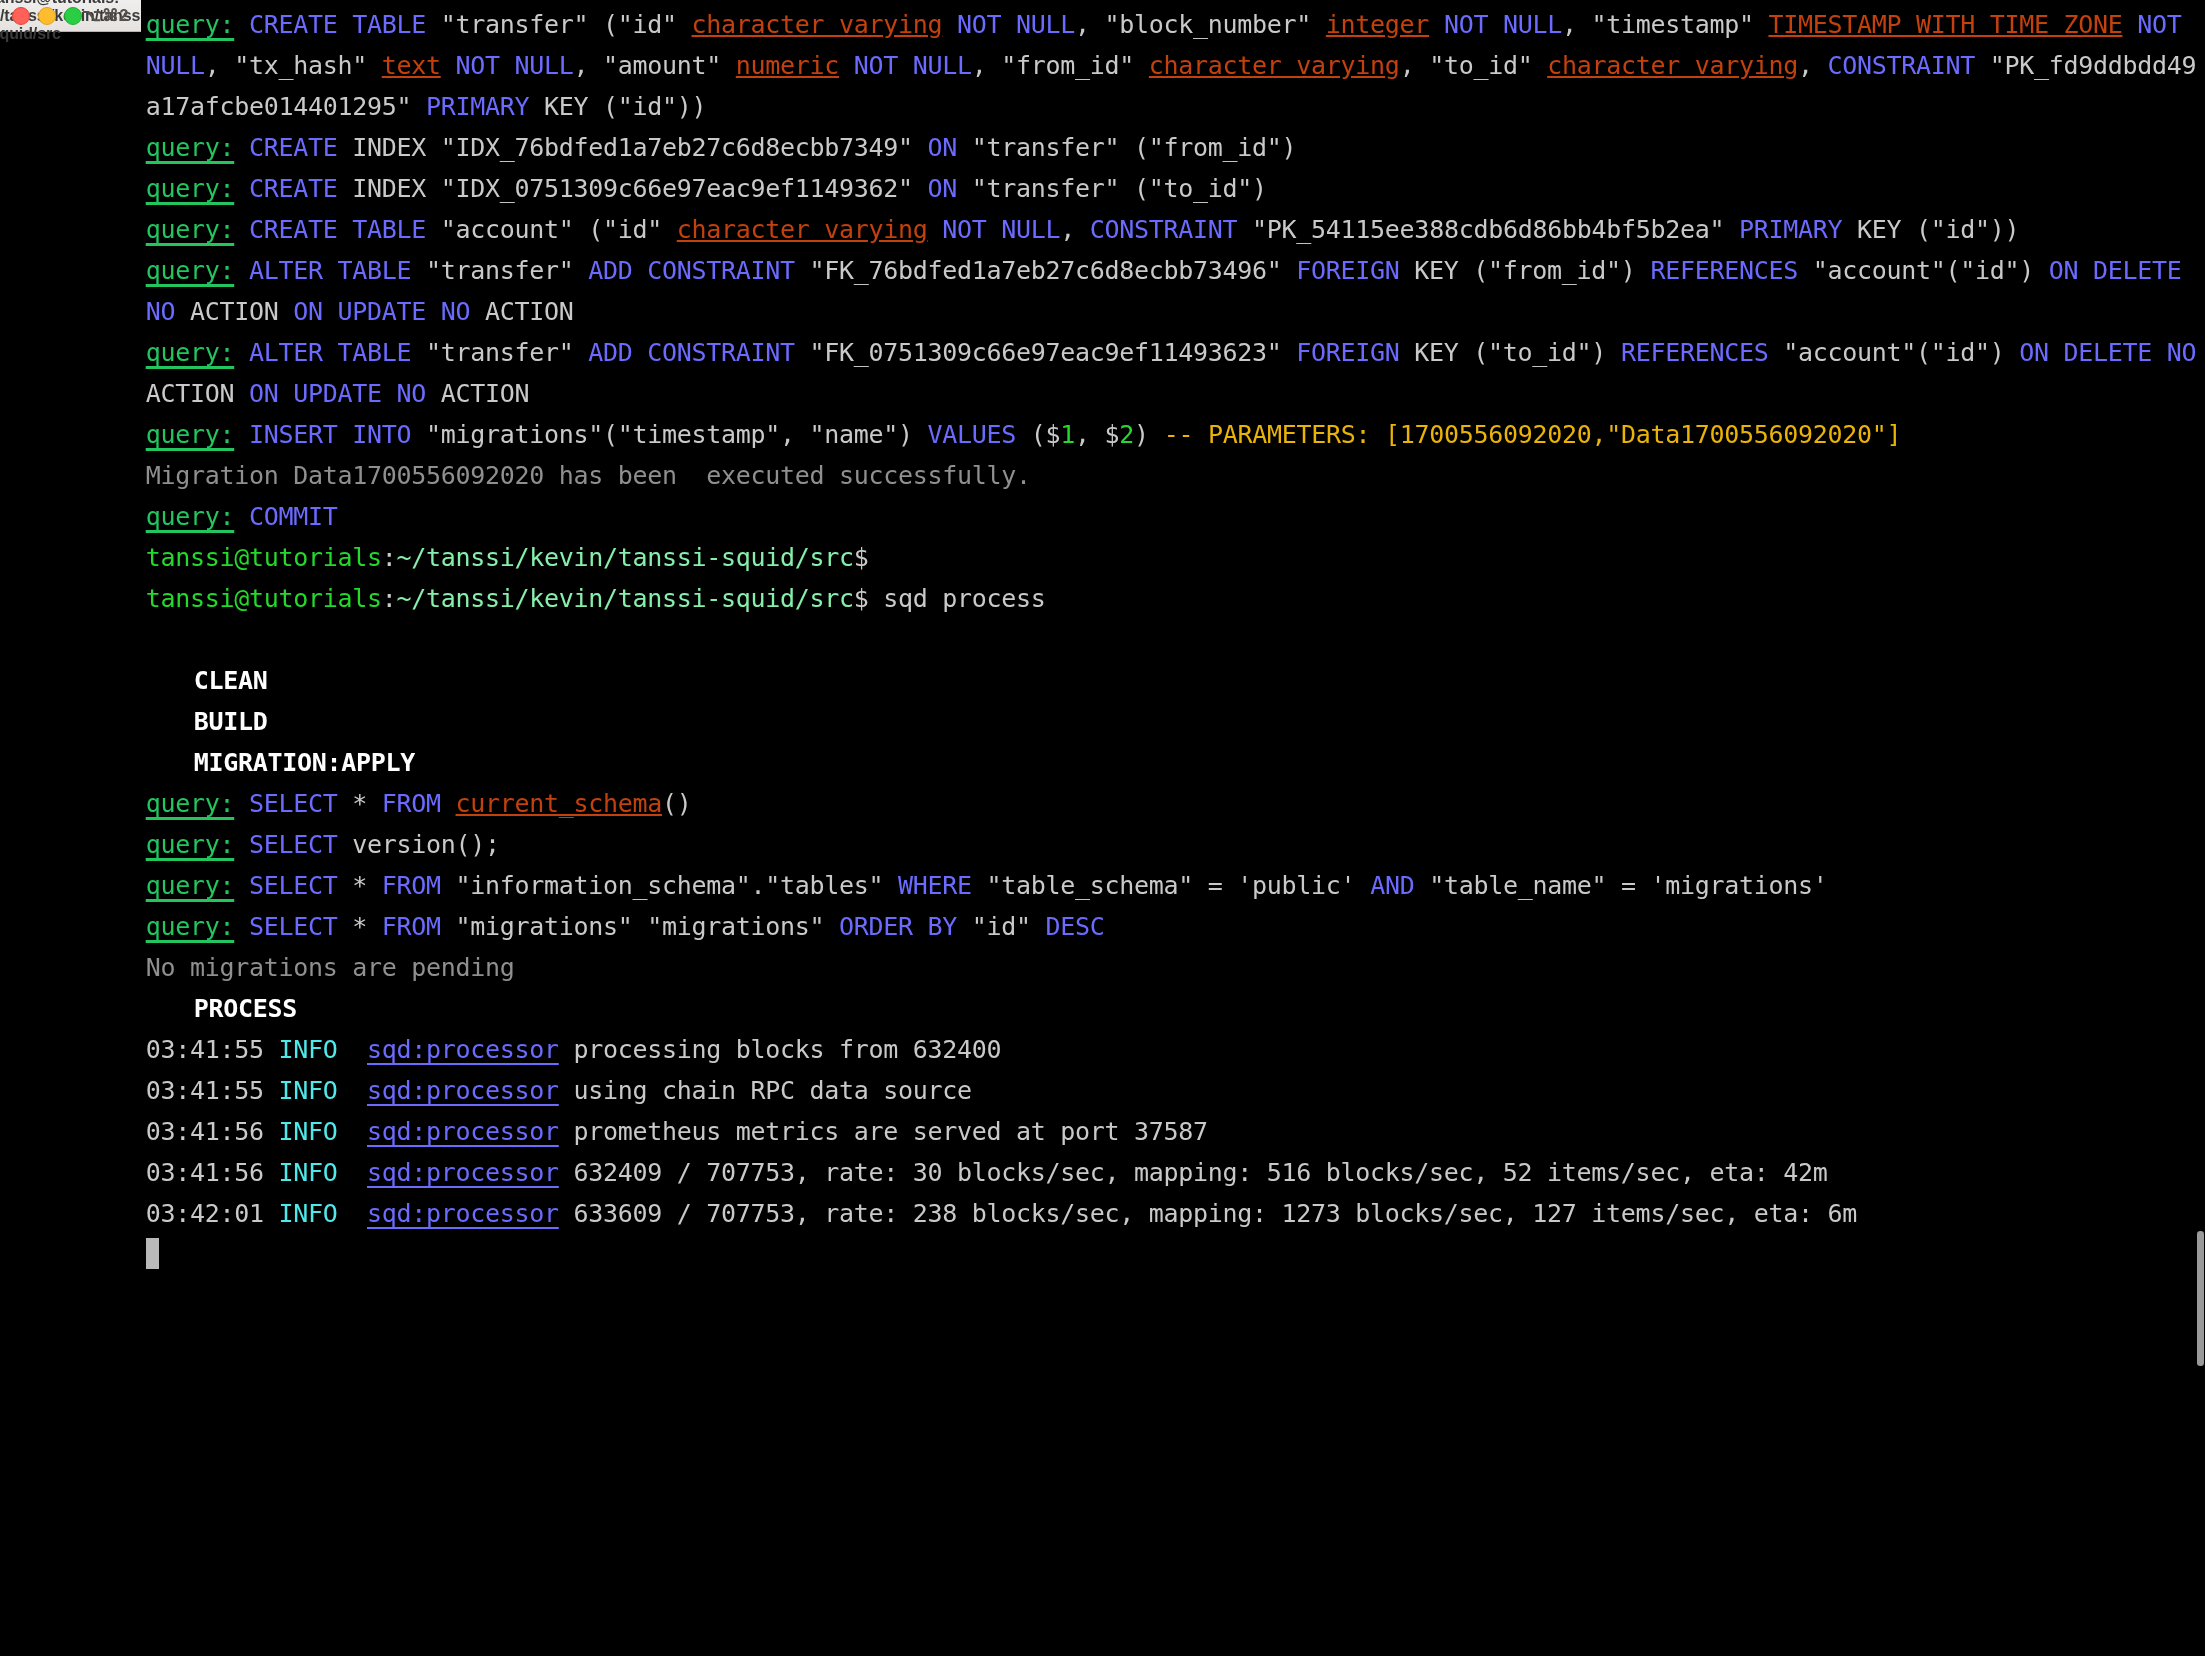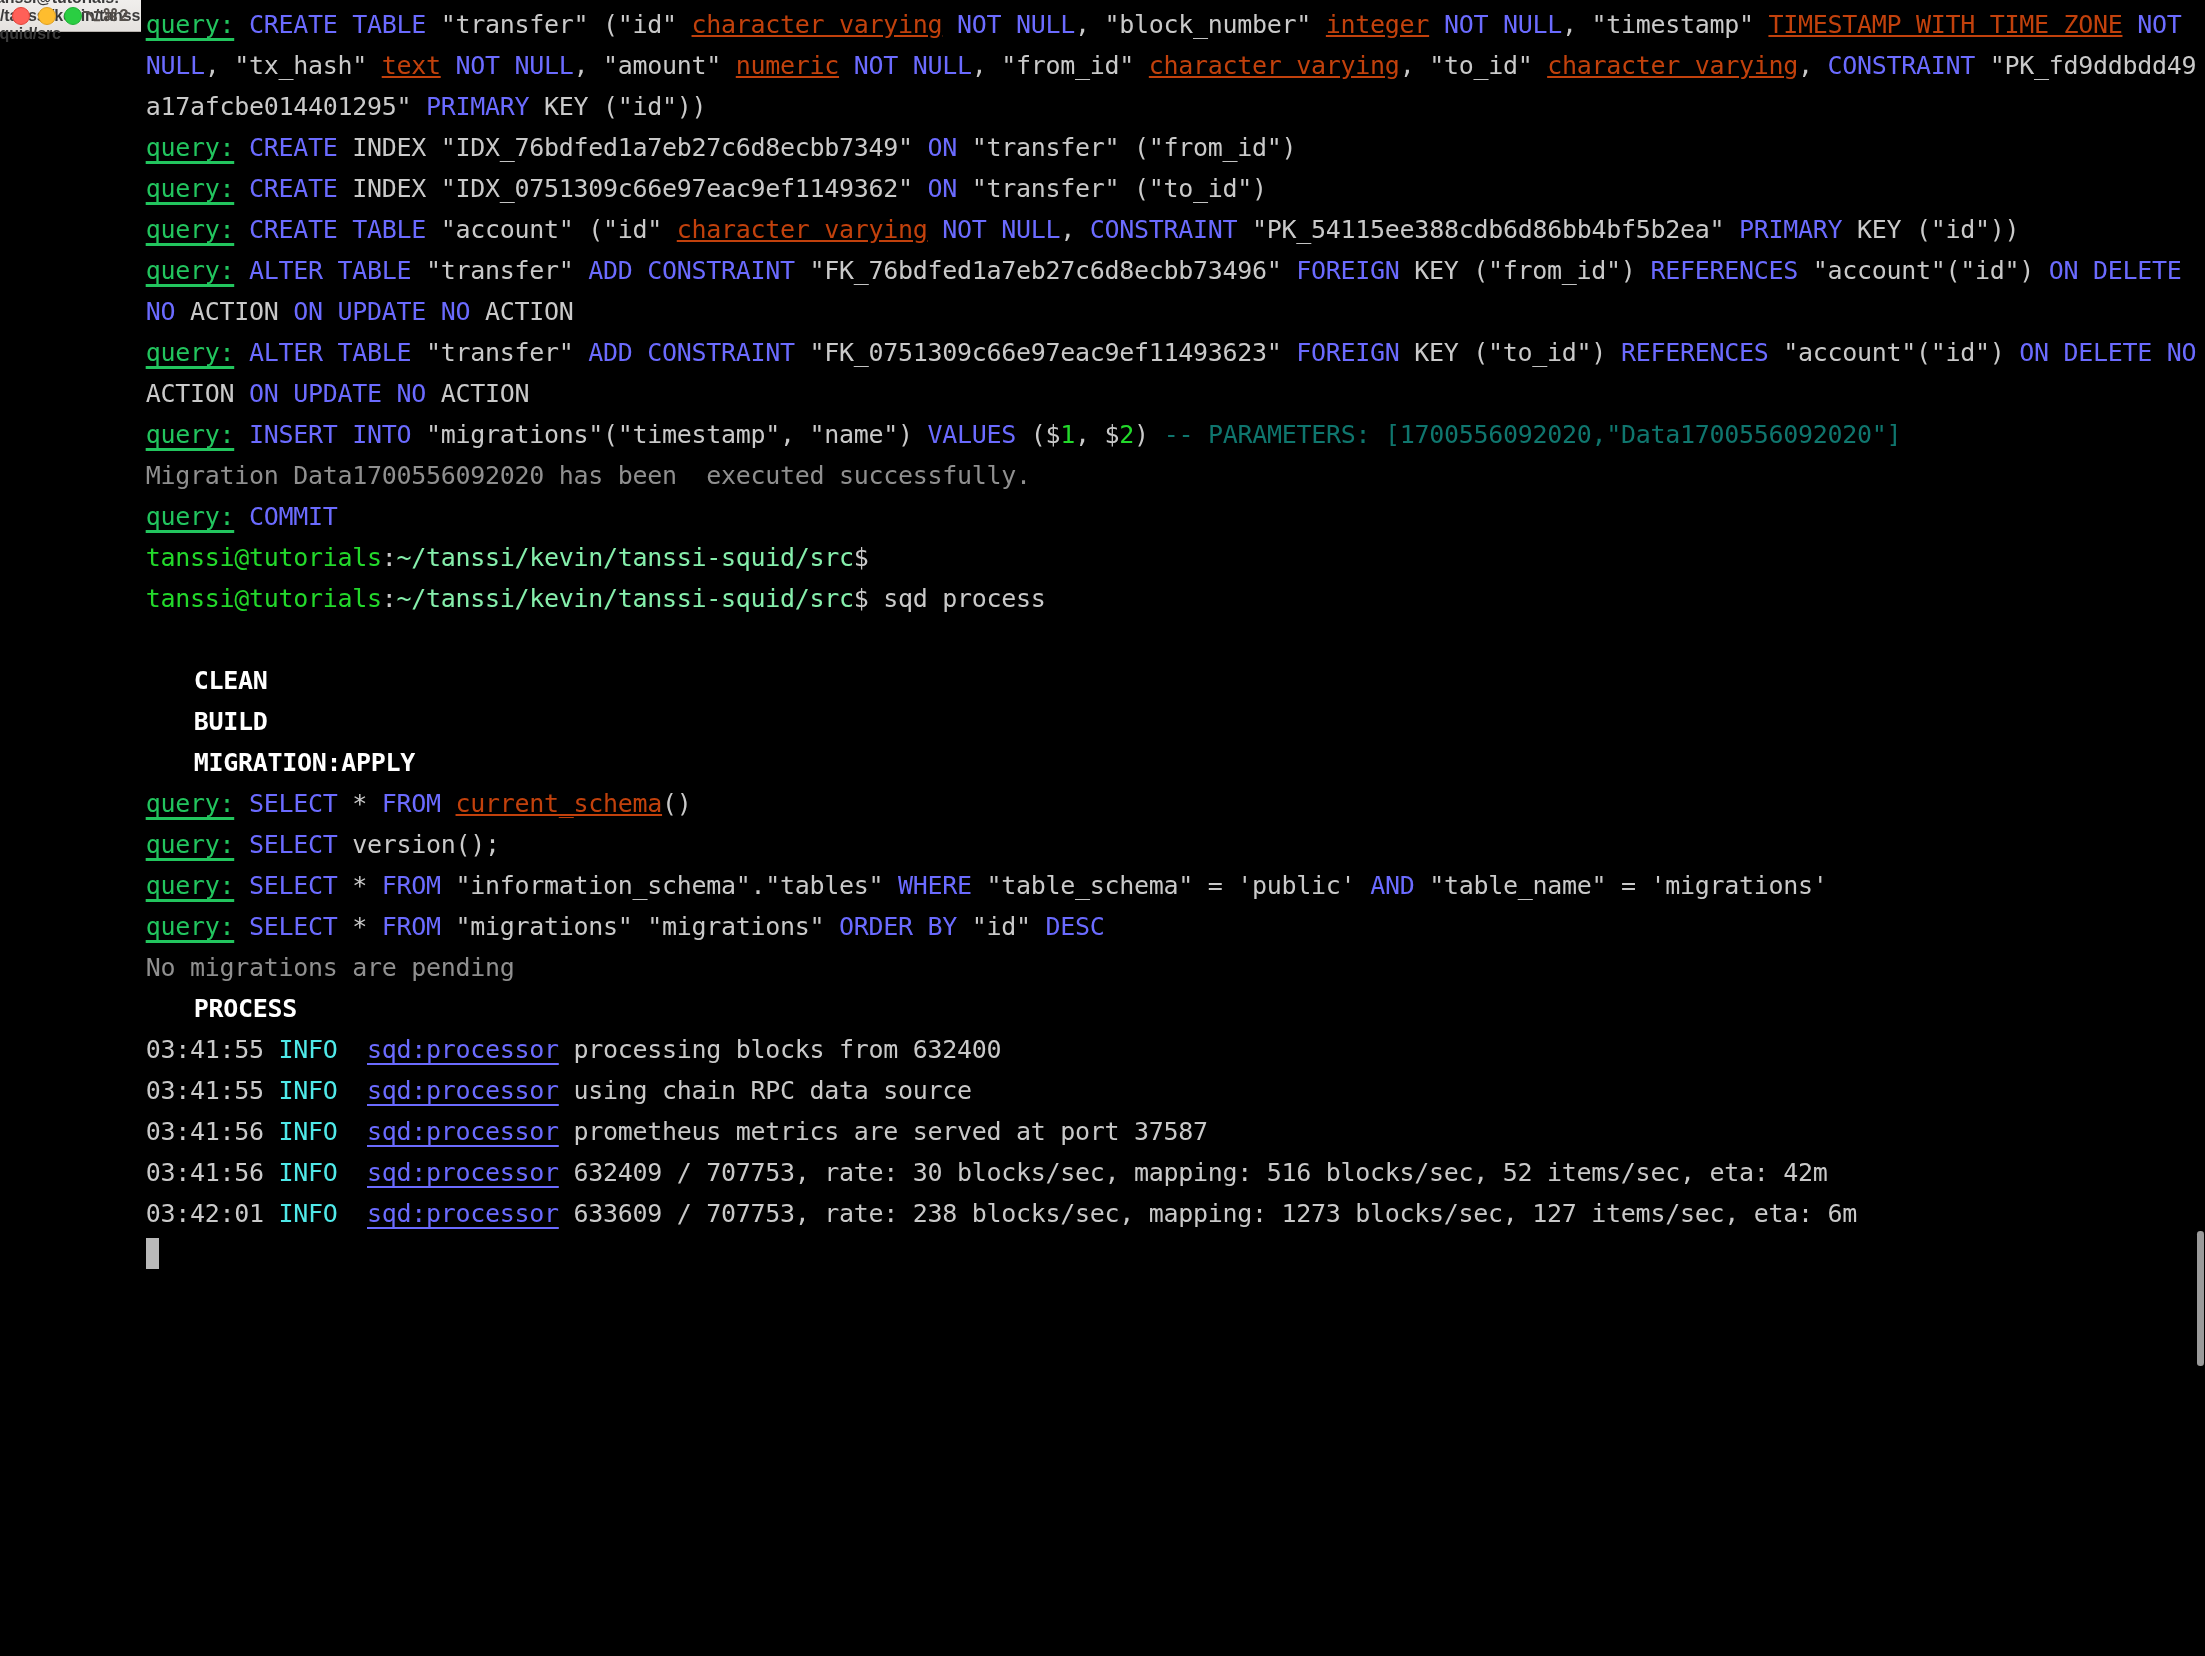--- a/index.html
+++ b/index.html
@@ -96,21 +96,21 @@
     word-break: break-all;
     color: #c7c7c7;
     letter-spacing: -0.3px;
   }
 
   .line { display: block; min-height: 41px; }
 
   
   .c-white    { color: #c9c9c9; }
   .c-gray     { color: #8f8f8f; }
-  .c-dim      { color: #0f766e; }
+  .c-dim      { color: #eab308; }
   .c-blue     { color: #6b6bff; }
   .c-magenta  { color: #c2410c; text-decoration: underline; }
   .c-green    { color: #23d92b; }
   .c-cyan     { color: #4fe9e9; text-align: center; }
   .c-promptuser { color: #23d92b; text-align: center; }
   .c-promptpath { color: #86efac; }
 
   .bold { font-weight: bold; color: #ffffff; margin-left: 48px; }
   .und  { text-underline-offset: 4.5px; text-decoration-thickness: 1.9px; }
 

